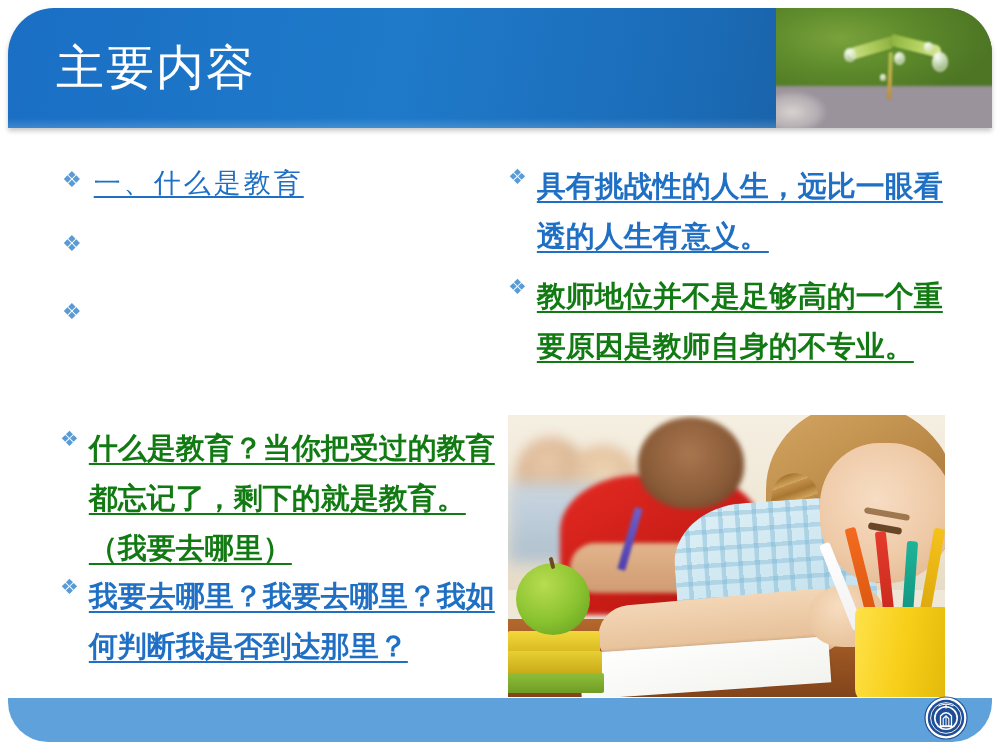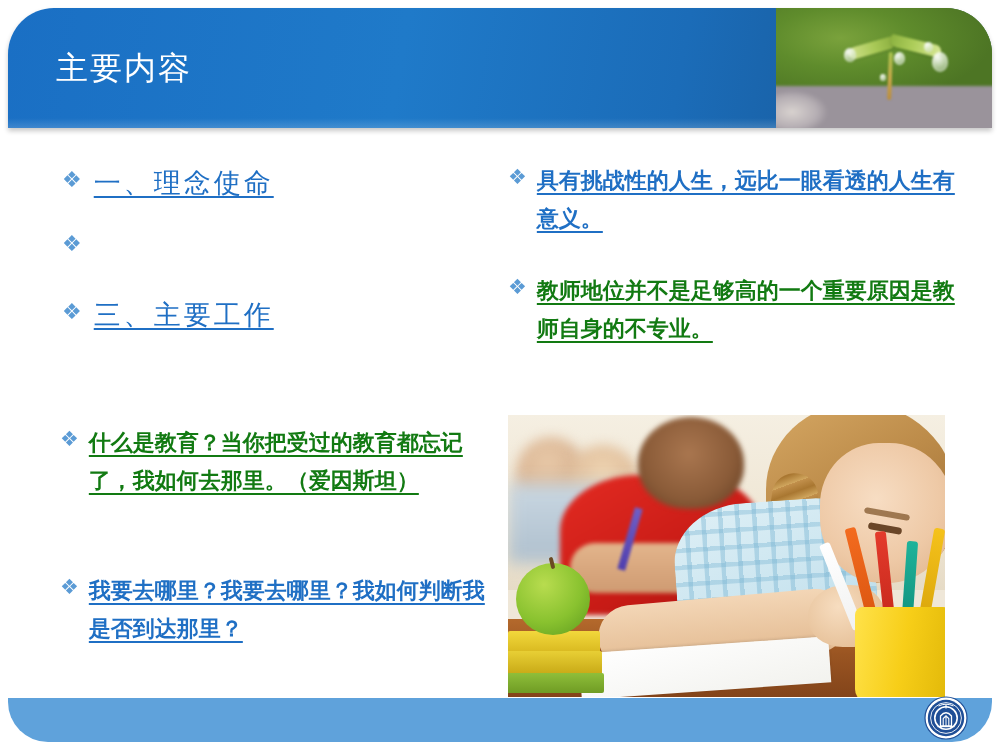--- a/index.html
+++ b/index.html
@@ -43,21 +43,21 @@
     background: linear-gradient(180deg, rgba(255,255,255,0.0), rgba(255,255,255,0.16));
     pointer-events: none;
   }
   #header-title {
     position: absolute;
     left: 48px;
     top: 0;
     height: 148px;
     line-height: 120px;
     color: #ffffff;
-    font-size: 32px;
+    font-size: 48px;
     letter-spacing: 2px;
     white-space: nowrap;
     z-index: 4;
   }
 
   
   #header-photo {
     position: absolute;
     left: 768px;
     top: 0;
@@ -146,21 +146,21 @@
   .nav-blue { color: #1F6FC4; }
   .nav-red { color: #FF0000; font-weight: bold; }
   #nav-row-1 { top: 164px; }
   #nav-row-2 { top: 228px; }
   #nav-row-3 { top: 296px; }
 
   
   .quote-text {
     font-family: "Liberation Serif", serif;
     font-weight: bold;
-    font-size: 22px;
+    font-size: 29px;
     line-height: 1.72;
     text-decoration: underline;
     text-underline-offset: 5px;
   }
   .q-blue { color: #1F6FC4; }
   .q-green { color: #127A12; }
 
   #quote-r1 { left: 508px; top: 162px; width: 452px; }
   #quote-r2 { left: 508px; top: 272px; width: 452px; }
   #quote-l1 { left: 60px; top: 424px; width: 440px; }
@@ -362,45 +362,44 @@
         <div class="hp-layer hp-drop hp-d3"></div>
         <div class="hp-layer hp-drop hp-d4"></div>
         <div class="hp-layer hp-drop hp-d5"></div>
       </div>
     </div>
     <div id="header-title">主要内容</div>
   </div>
 
   <div class="bullet-row nav-row" id="nav-row-1">
     <span class="bullet-mark">❖</span>
-    <span class="bullet-text nav-text nav-blue">一、理念使命</span>
+    <span class="bullet-text nav-text nav-blue">一、什么是教育</span>
   </div>
 
   <div class="bullet-row nav-row" id="nav-row-2">
     <span class="bullet-mark">❖</span>
   </div>
 
   <div class="bullet-row nav-row" id="nav-row-3">
     <span class="bullet-mark">❖</span>
-    <span class="bullet-text nav-text nav-blue">三、主要工作</span>
   </div>
 
   <div class="bullet-row" id="quote-r1">
     <span class="bullet-mark">❖</span>
     <span class="bullet-text quote-text q-blue">具有挑战性的人生，远比一眼看透的人生有意义。</span>
   </div>
 
   <div class="bullet-row" id="quote-r2">
     <span class="bullet-mark">❖</span>
     <span class="bullet-text quote-text q-green">教师地位并不是足够高的一个重要原因是教师自身的不专业。</span>
   </div>
 
   <div class="bullet-row" id="quote-l1">
     <span class="bullet-mark">❖</span>
-    <span class="bullet-text quote-text q-green">什么是教育？当你把受过的教育都忘记了，我如何去那里。（爱因斯坦）</span>
+    <span class="bullet-text quote-text q-green">什么是教育？当你把受过的教育都忘记了，剩下的就是教育。（我要去哪里）</span>
   </div>
 
   <div class="bullet-row" id="quote-l2">
     <span class="bullet-mark">❖</span>
     <span class="bullet-text quote-text q-blue">我要去哪里？我要去哪里？我如何判断我是否到达那里？</span>
   </div>
 
   <div id="classroom-photo">
     <div class="cp cp-wall"></div>
     <div class="cp cp-kid-a"></div>

